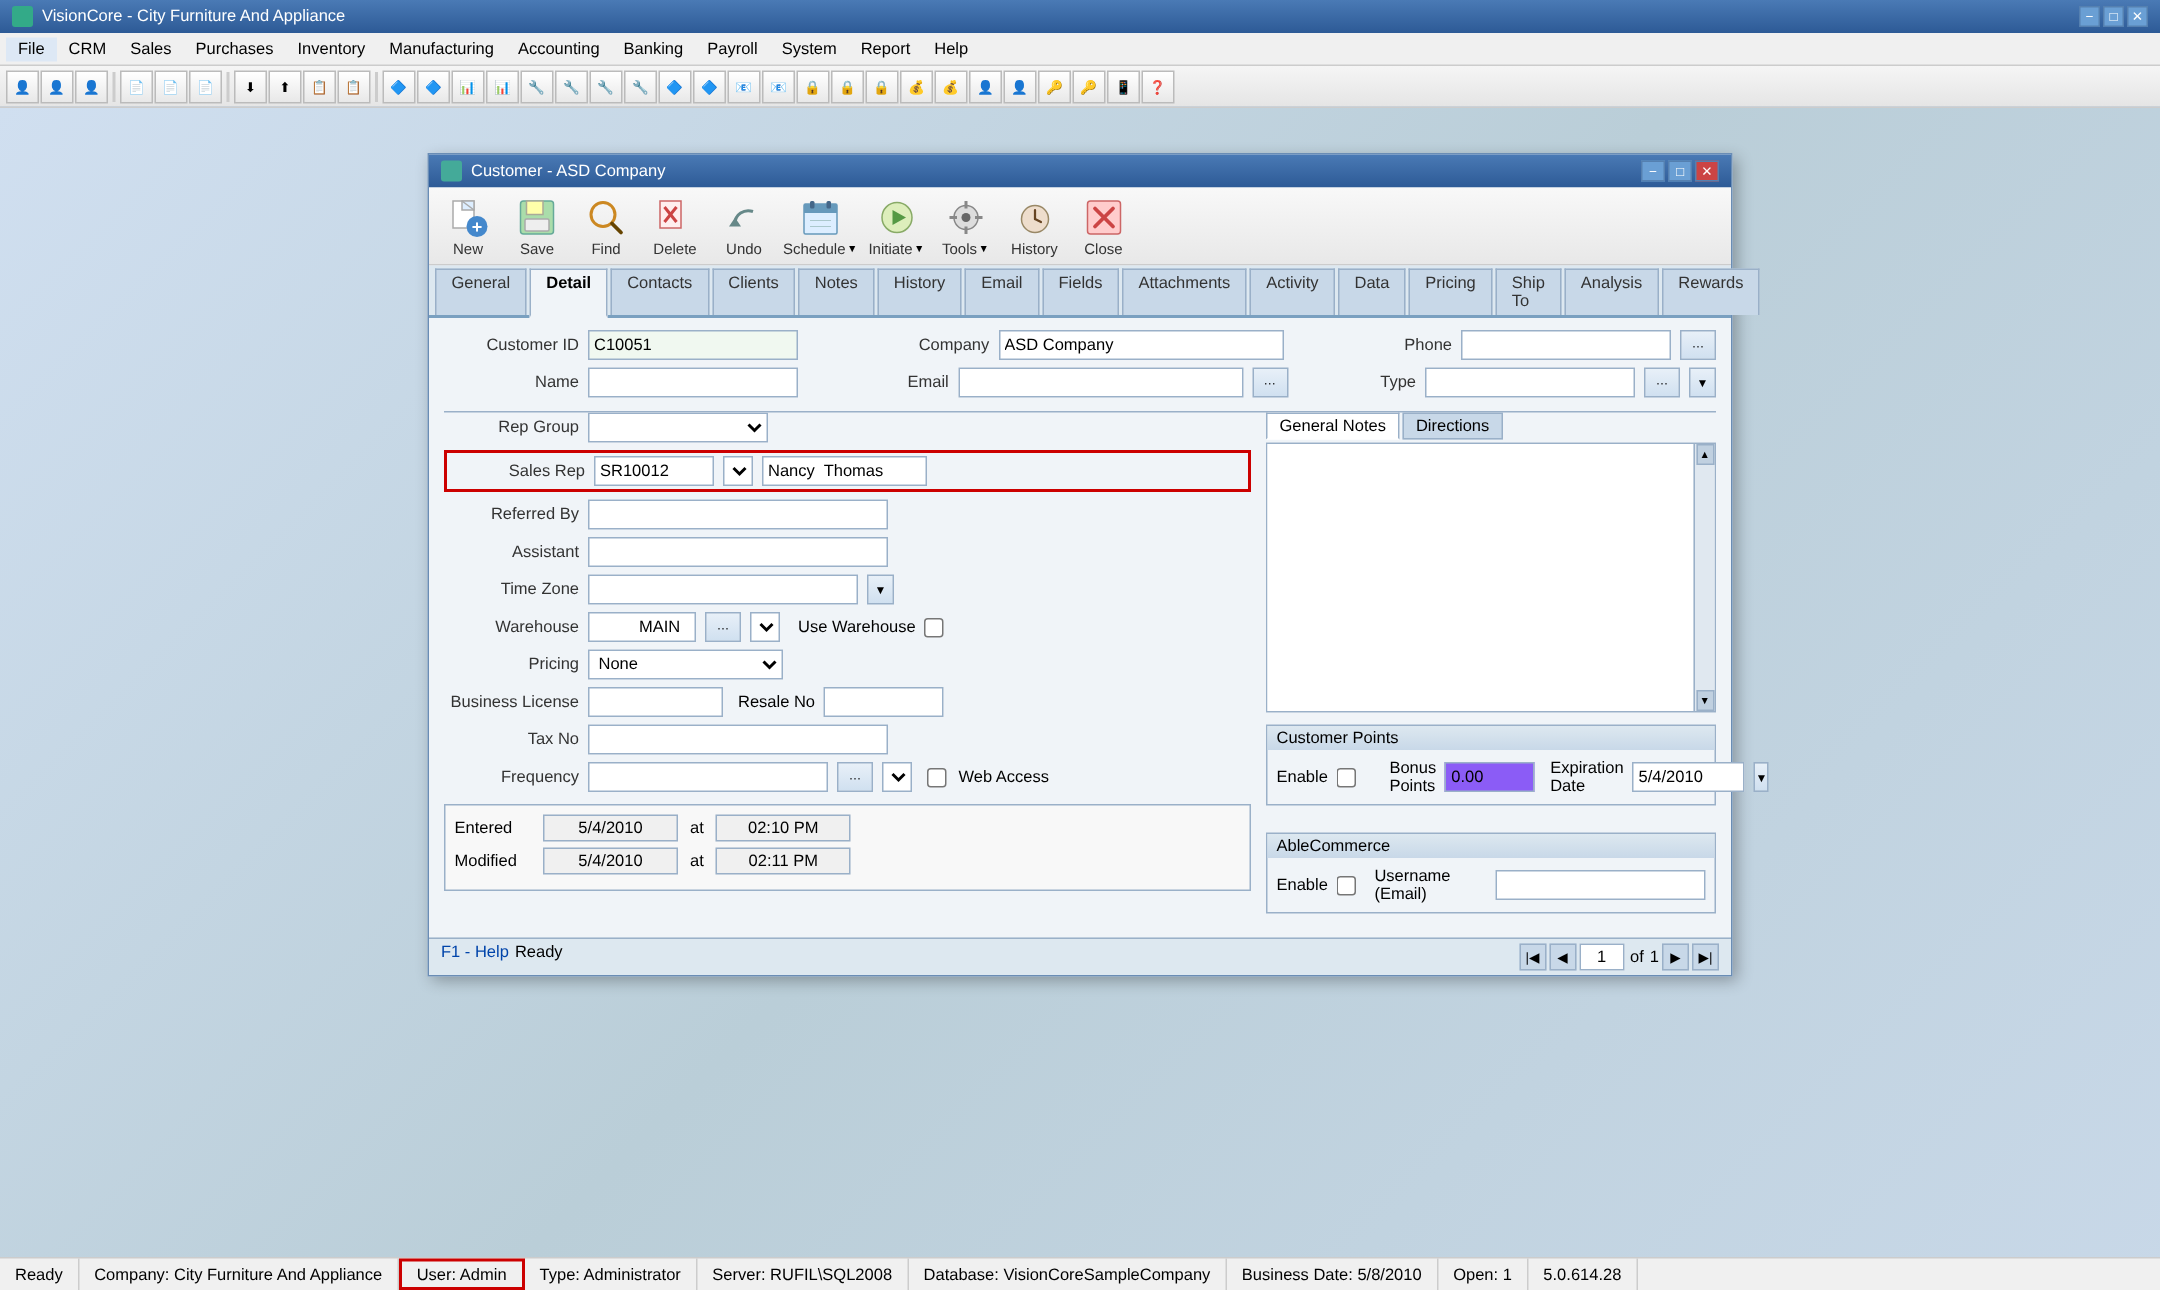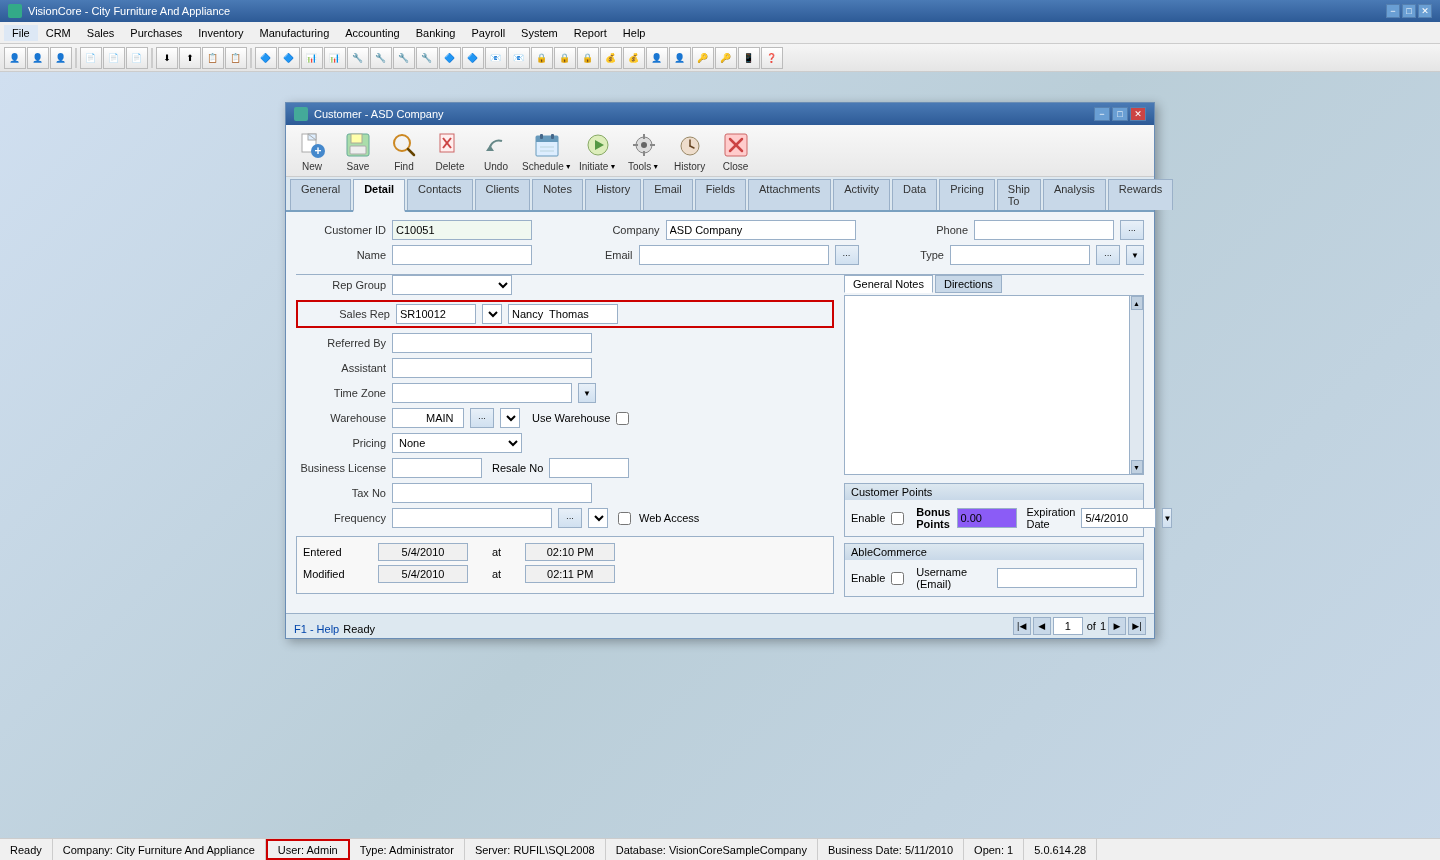--- a/index.html
+++ b/index.html
@@ -53,35 +53,35 @@
     
     #two-col { display: flex; gap: 10px; padding: 0 10px 10px; }
     #left-col { flex: 1; }
     #right-col { width: 300px; }
 
     
     .highlight-row { border: 2px solid #cc0000; padding: 2px; }
 
     
     #history-section { border: 1px solid #9ab0c8; background: #f8f8f8; padding: 6px; }
-    .history-row { display: flex; align-items: center; gap: 20px; margin-bottom: 4px; font-size: 11px; }
+    .history-row { display: flex; align-items: center; gap: 4px; margin-bottom: 4px; font-size: 11px; }
     .history-input { border: 1px solid #9ab0c8; background: #f0f0f0; height: 18px; font-size: 11px; padding: 1px 3px; width: 90px; text-align: center; }
 
     
     #notes-tabs { display: flex; margin-bottom: 2px; }
     .notes-tab { padding: 2px 8px; font-size: 11px; cursor: pointer; background: #c8d8e8; border: 1px solid #9ab0c8; margin-right: 2px; }
     .notes-tab.active { background: white; border-bottom: 1px solid white; }
     #notes-area { border: 1px solid #9ab0c8; background: white; height: 180px; width: 100%; resize: none; font-size: 11px; }
 
     
     .points-section { border: 1px solid #9ab0c8; margin-bottom: 6px; }
     .points-header { background: linear-gradient(to bottom, #dde8f0, #c8d8e8); padding: 2px 6px; font-size: 11px; }
 
     
-    #bottom-bar { background: #dde8f0; border-top: 1px solid #9ab0c8; padding: 3px 8px; display: flex; align-items: flex-end; gap: 4px; font-size: 11px; }
+    #bottom-bar { background: #dde8f0; border-top: 1px solid #9ab0c8; padding: 3px 8px; display: flex; align-items: flex-start; gap: 4px; font-size: 11px; }
     #pagination { margin-left: auto; display: flex; align-items: center; gap: 2px; }
     .page-btn { width: 18px; height: 18px; background: #c8d8e8; border: 1px solid #9ab0c8; cursor: pointer; display: flex; align-items: center; justify-content: center; font-size: 9px; }
     .page-input { width: 30px; height: 18px; border: 1px solid #9ab0c8; text-align: center; font-size: 11px; background: white; }
 
     
     #status-bar { position: fixed; bottom: 0; left: 0; right: 0; background: #f0f0f0; border-top: 1px solid #ccc; height: 22px; display: flex; align-items: center; font-size: 11px; }
     .status-item { padding: 0 10px; border-right: 1px solid #ccc; height: 100%; display: flex; align-items: center; }
     .status-item.highlight { border: 2px solid #cc0000; }
 
     
@@ -443,29 +443,29 @@
             <div style="flex:1;"></div>
             <div style="width:12px;height:14px;background:#c0d0e0;border:1px solid #9ab0c8;display:flex;align-items:center;justify-content:center;font-size:7px;cursor:pointer;">▼</div>
           </div>
         </div>
 
         <div class="points-section" style="margin-top:8px;">
           <div class="points-header">Customer Points</div>
           <div style="padding:6px;display:flex;align-items:center;gap:6px;">
             <span>Enable</span>
             <input type="checkbox" class="form-checkbox" style="">
-            <span style="margin-left:6px;font-weight:bold;">Bonus Points</span>
+            <span style="margin-left:16px;">Bonus Points</span>
             <input class="form-input" style="width: 60px; background: #8b5cf6;" value="0.00" readonly="">
             <span style="margin-left:4px;">Expiration Date</span>
             <input class="form-input" style="width: 75px;" value="5/4/2010">
             <div class="dd-btn">▼</div>
           </div>
         </div>
 
-        <div class="points-section" style="margin-top:6px;">
+        <div class="points-section" style="margin-top:18px;">
           <div class="points-header">AbleCommerce</div>
           <div style="padding:6px;display:flex;align-items:center;gap:6px;">
             <span>Enable</span>
             <input type="checkbox" class="form-checkbox" style="">
             <span style="margin-left:6px;">Username (Email)</span>
             <input class="form-input" style="width: 140px;" value="">
           </div>
         </div>
       </div>
     </div>
@@ -487,16 +487,16 @@
   </div>
 </div>
 
 <div id="status-bar">
   <div class="status-item">Ready</div>
   <div class="status-item">Company: City Furniture And Appliance</div>
   <div class="status-item highlight" style="border:2px solid #cc0000;">User: Admin</div>
   <div class="status-item">Type: Administrator</div>
   <div class="status-item">Server: RUFIL\SQL2008</div>
   <div class="status-item">Database: VisionCoreSampleCompany</div>
-  <div class="status-item">Business Date: 5/11/2010</div>
+  <div class="status-item">Business Date: 5/8/2010</div>
   <div class="status-item">Open: 1</div>
   <div class="status-item">5.0.614.28</div>
 </div>
 
 </body></html>

